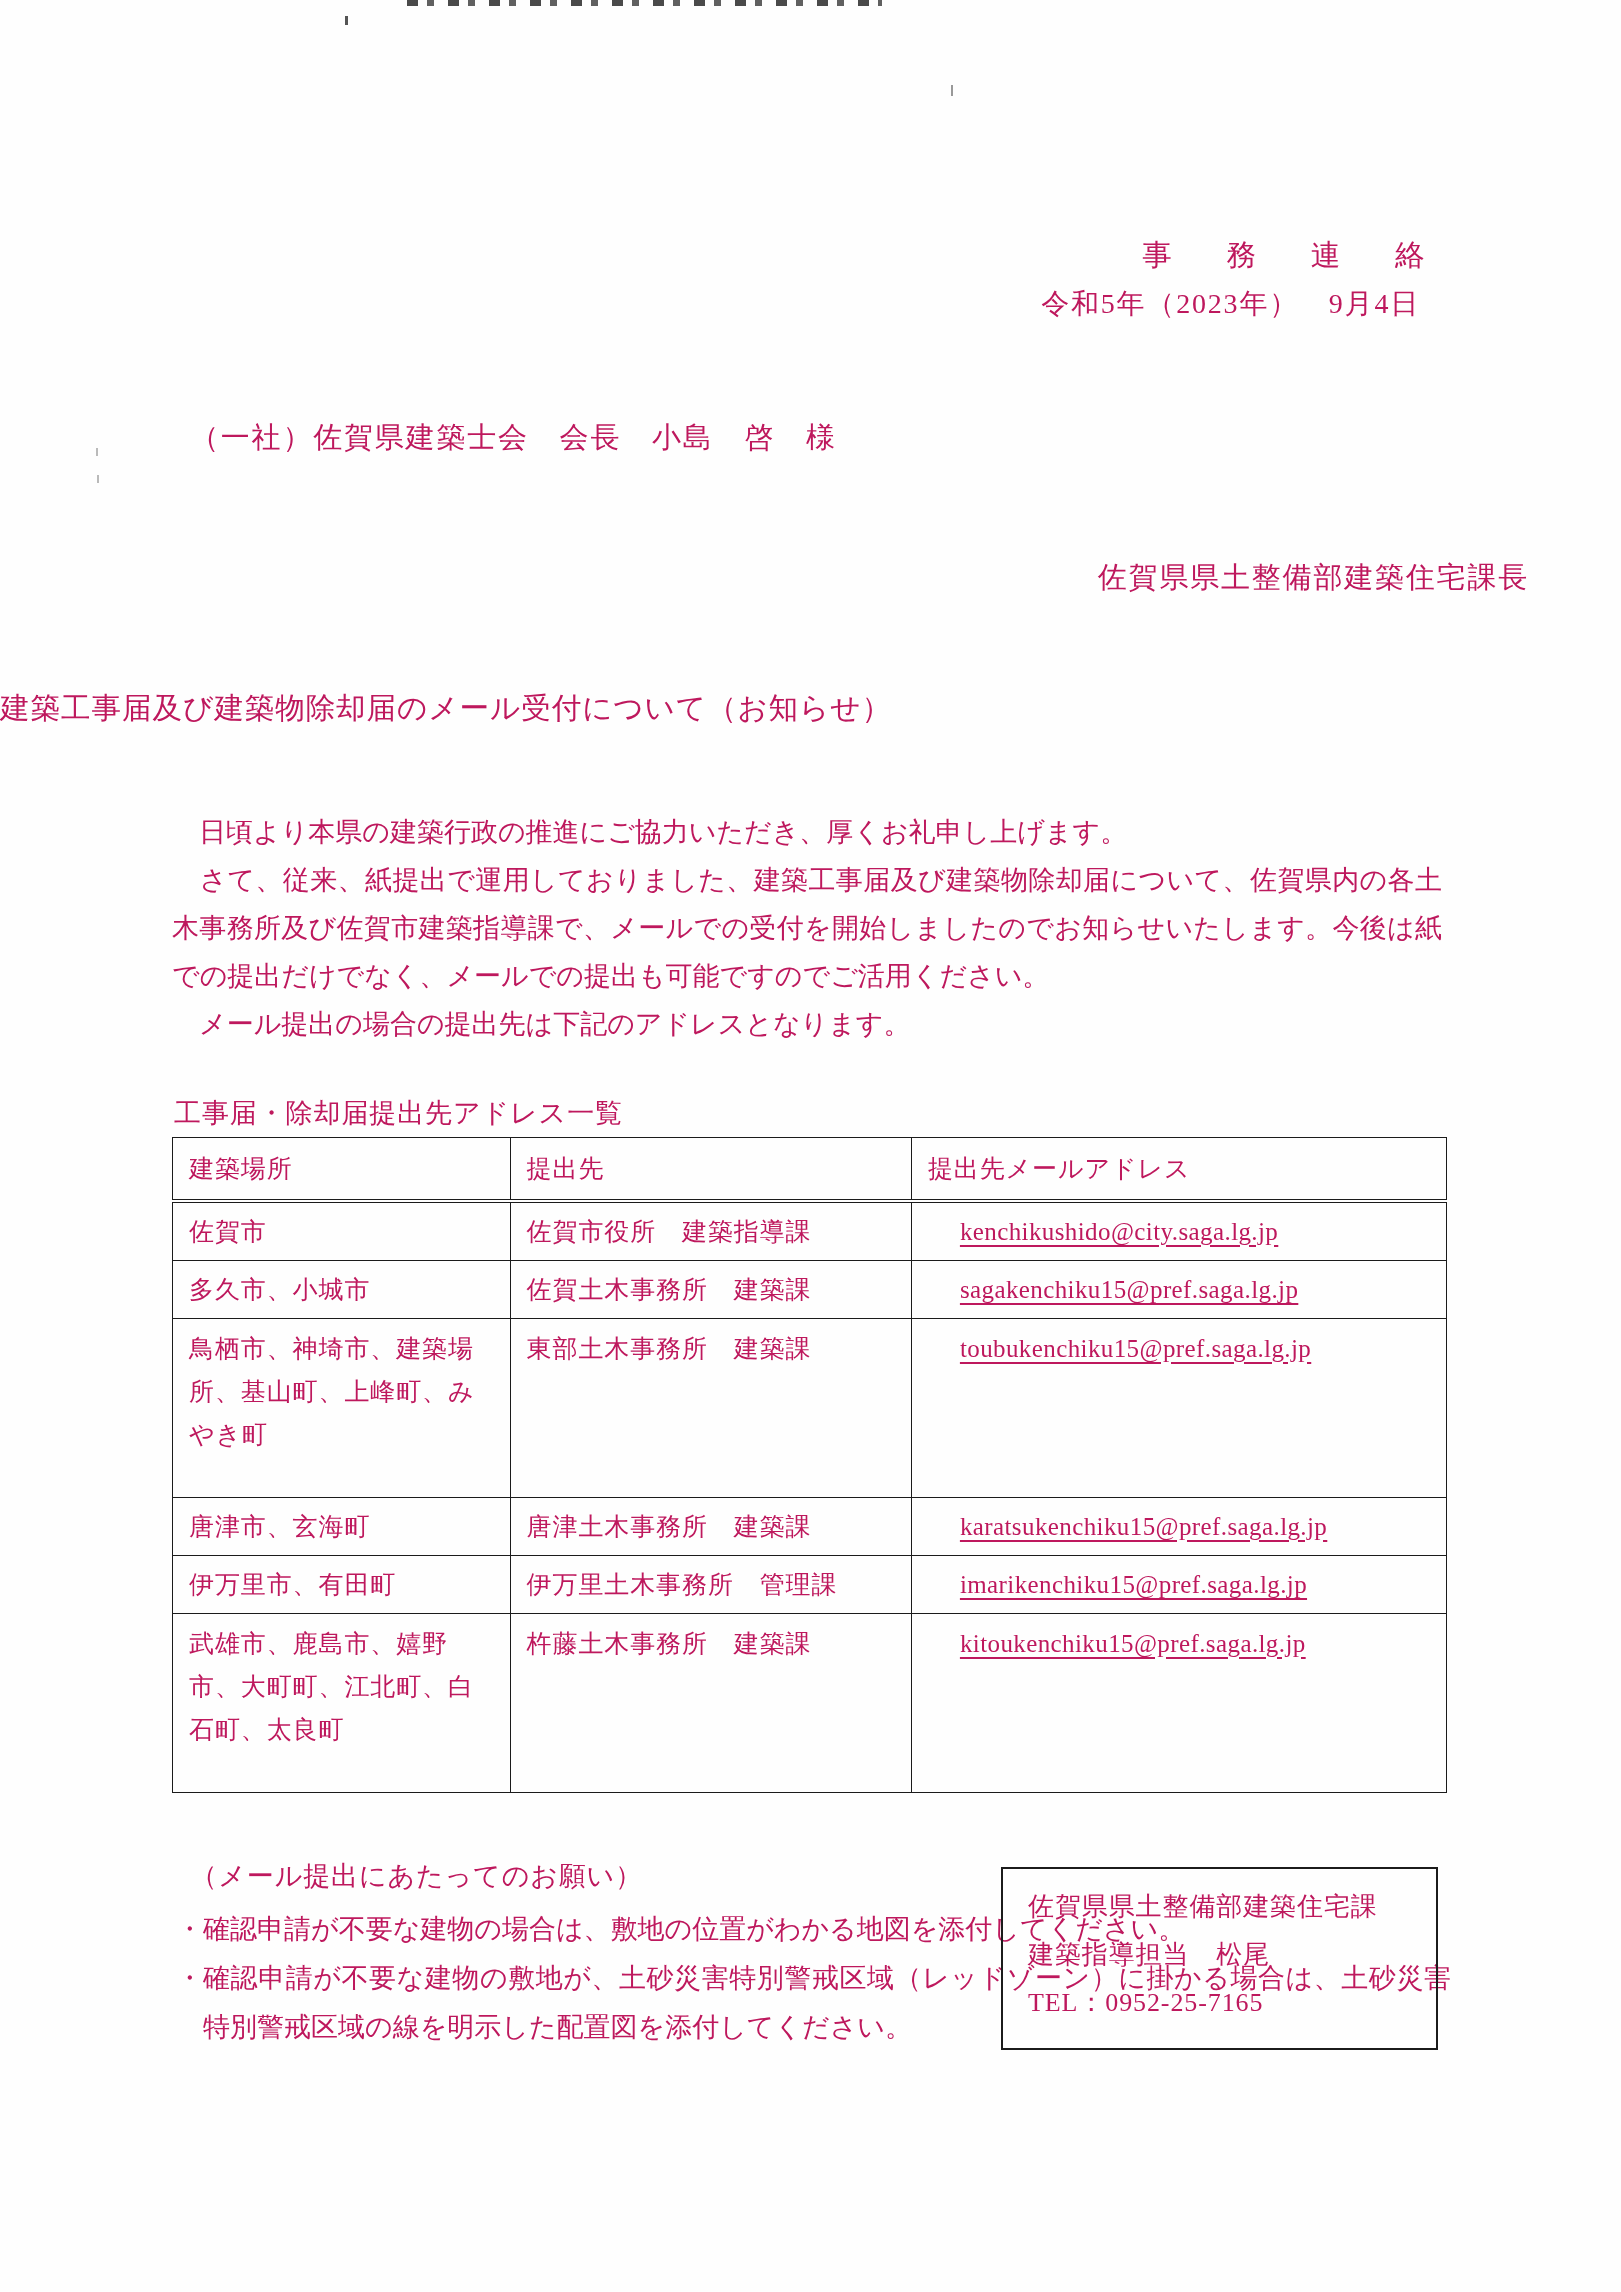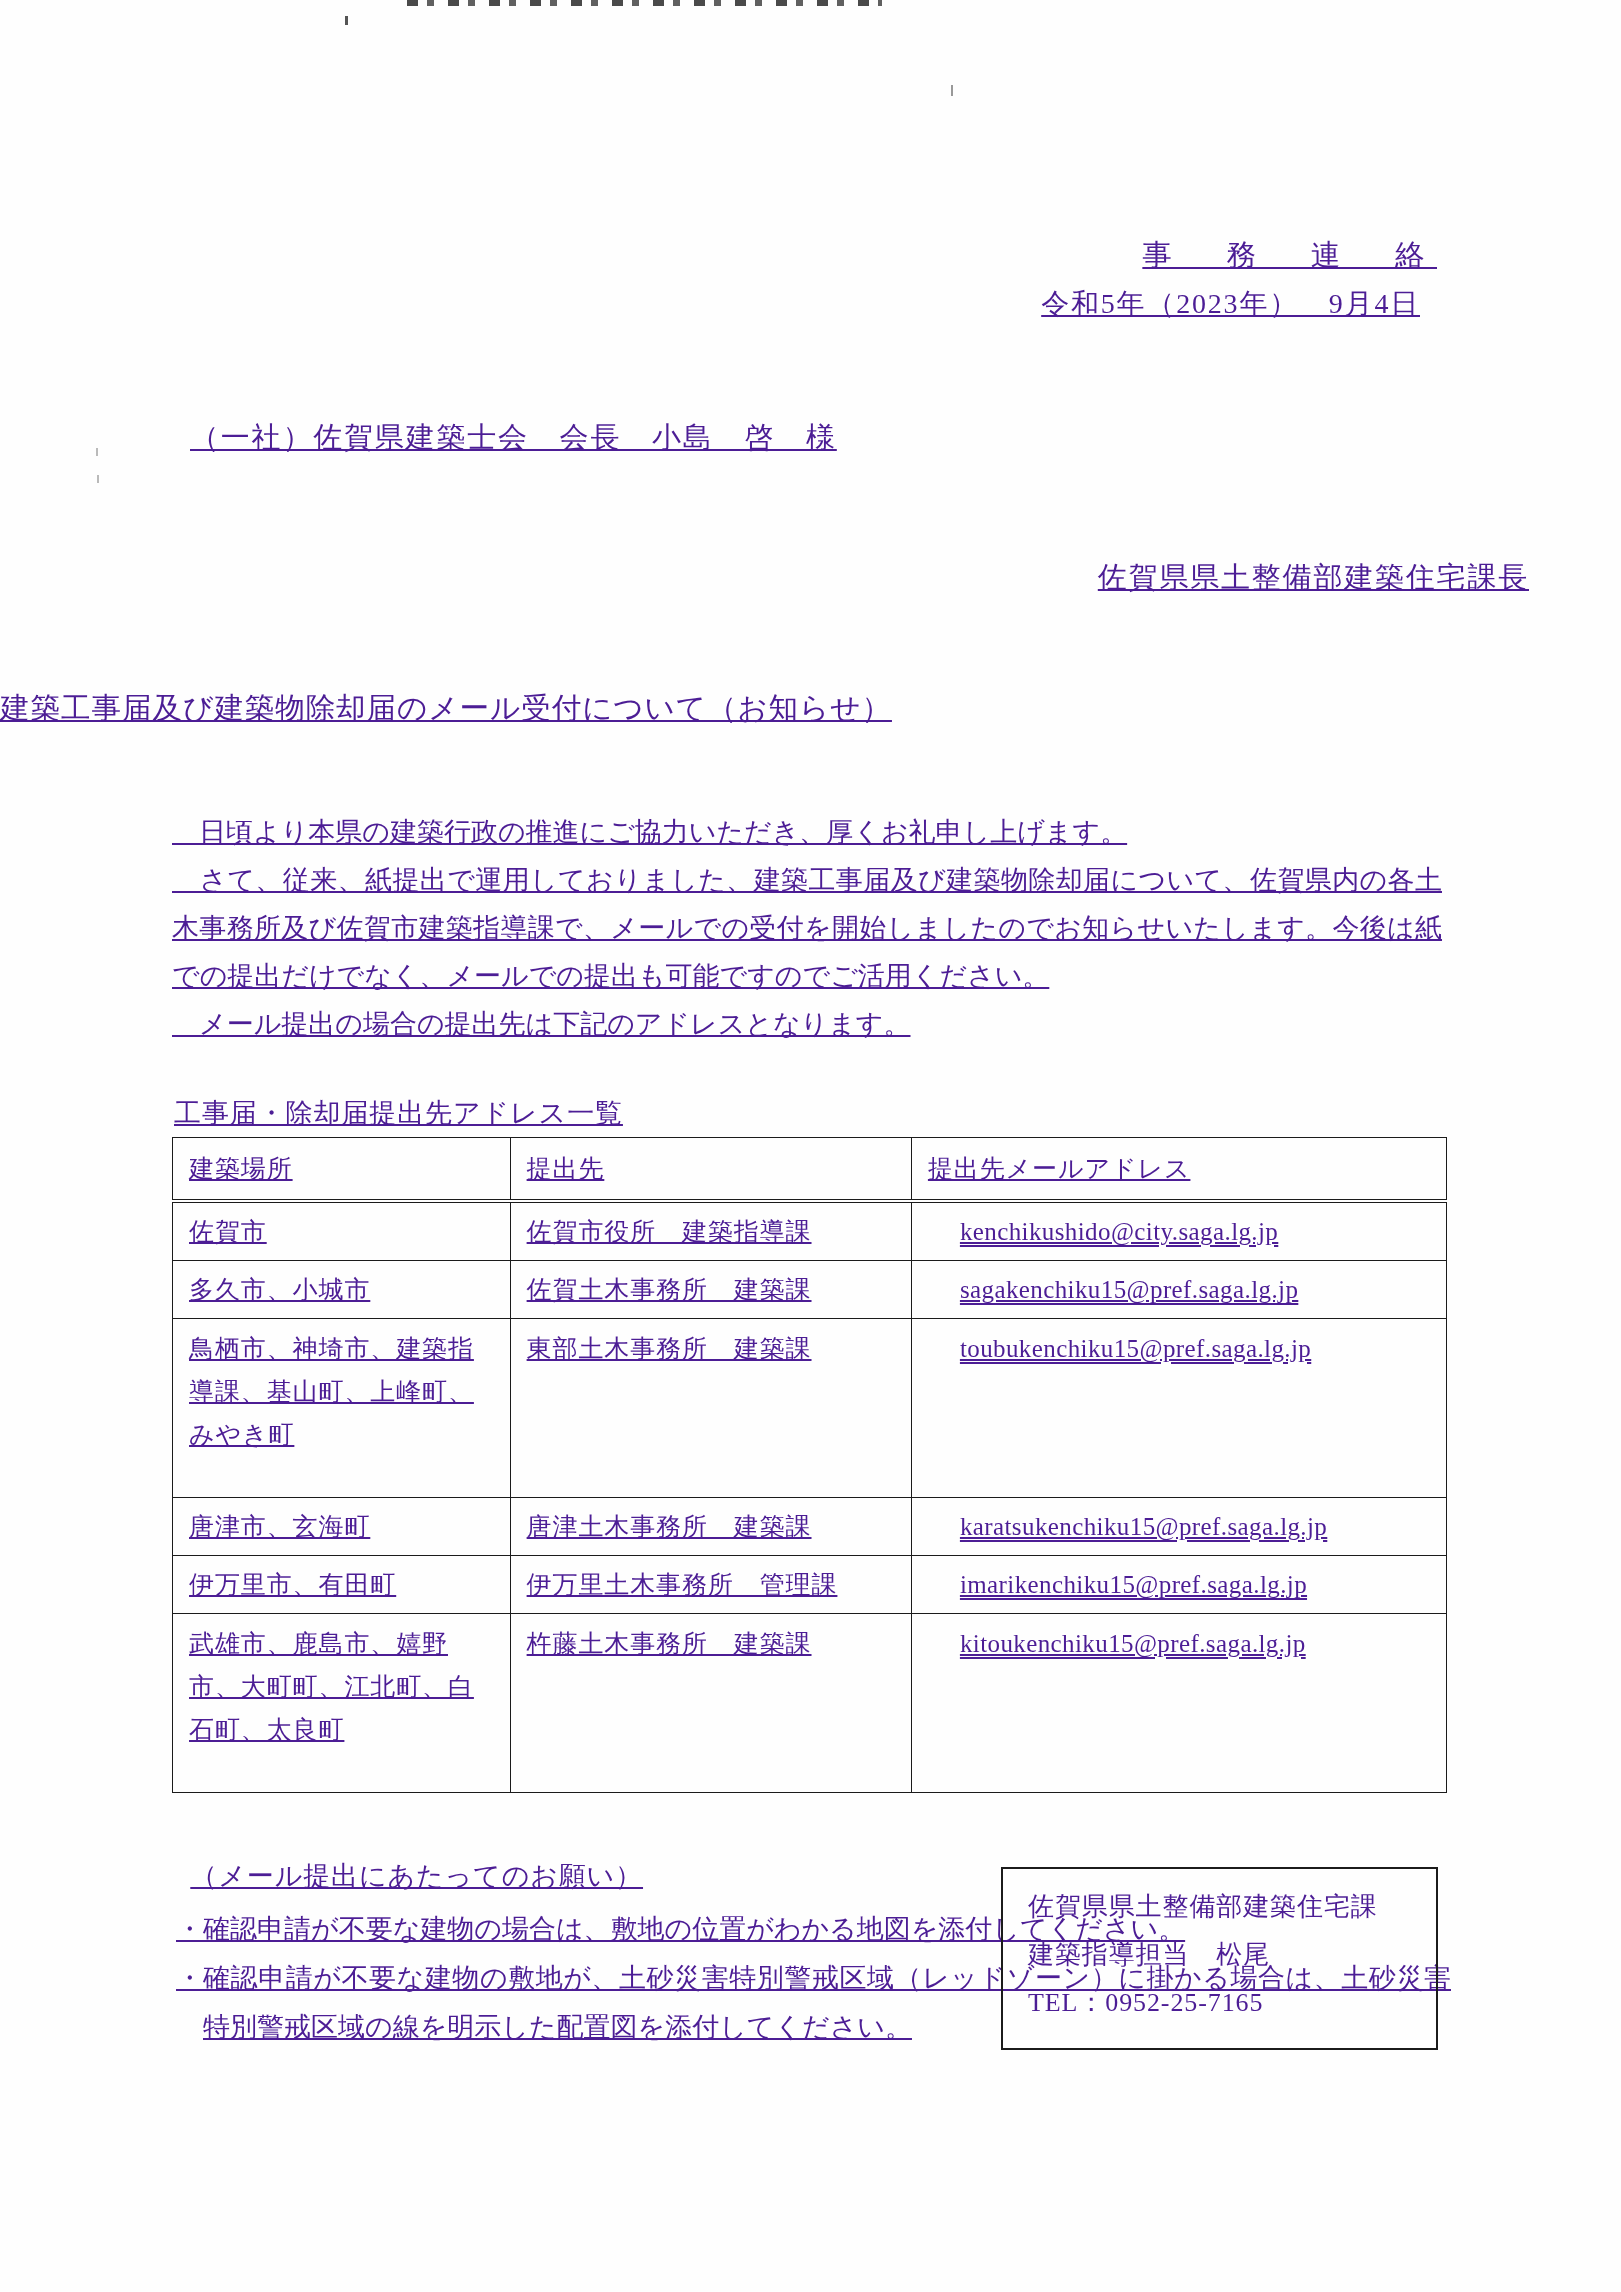--- a/index.html
+++ b/index.html
@@ -3,22 +3,21 @@
 <meta charset="utf-8">
 <style>
   html, body { margin: 0; padding: 0; background: #ffffff; }
   .page {
     position: relative;
     width: 1621px;
     height: 2293px;
     background: #fefefe;
     overflow: hidden;
     font-family: "Liberation Serif", "DejaVu Serif", serif;
-    color: #4c1d95;
-    text-decoration: underline;
+    color: #be185d;
   }
   
   .artifact-bar {
     position: absolute; top: 0; left: 407px; width: 475px; height: 6.3px;
     background: repeating-linear-gradient(90deg, #2a2a2a 0 10.7px, transparent 10.7px 19.7px, #444 19.7px 27px, transparent 27px 41px);
     opacity: .85;
   }
   .speck { position: absolute; background: #555; }
   .speck.s1 { top: 16px; left: 345px; width: 2.7px; height: 9px; }
   .speck.s2 { top: 85px;  left: 951px; width: 1.8px; height: 10.7px; opacity:.6; }
@@ -175,21 +174,21 @@
         <td>佐賀市</td>
         <td>佐賀市役所　建築指導課</td>
         <td><span class="email">kenchikushido@city.saga.lg.jp</span></td>
       </tr>
       <tr>
         <td>多久市、小城市</td>
         <td>佐賀土木事務所　建築課</td>
         <td><span class="email">sagakenchiku15@pref.saga.lg.jp</span></td>
       </tr>
       <tr class="tall">
-        <td>鳥栖市、神埼市、建築指導課、基山町、上峰町、みやき町</td>
+        <td>鳥栖市、神埼市、建築場所、基山町、上峰町、みやき町</td>
         <td>東部土木事務所　建築課</td>
         <td><span class="email">toubukenchiku15@pref.saga.lg.jp</span></td>
       </tr>
       <tr>
         <td>唐津市、玄海町</td>
         <td>唐津土木事務所　建築課</td>
         <td><span class="email">karatsukenchiku15@pref.saga.lg.jp</span></td>
       </tr>
       <tr>
         <td>伊万里市、有田町</td>

